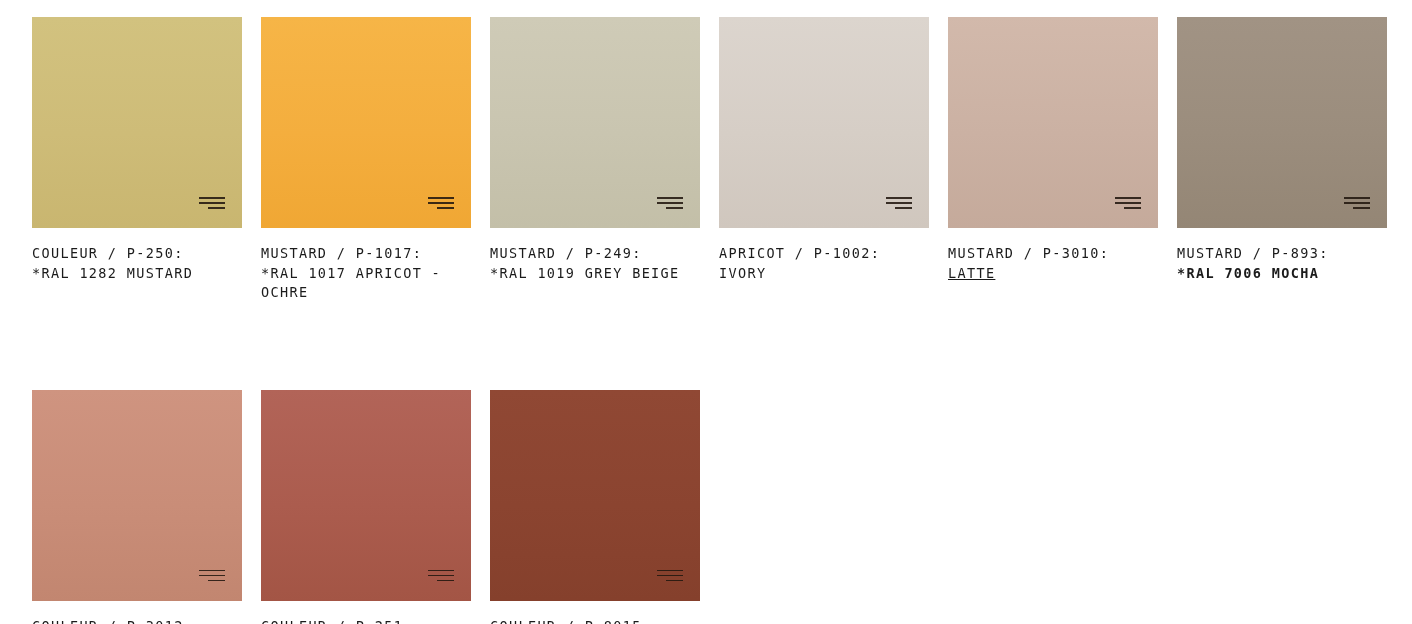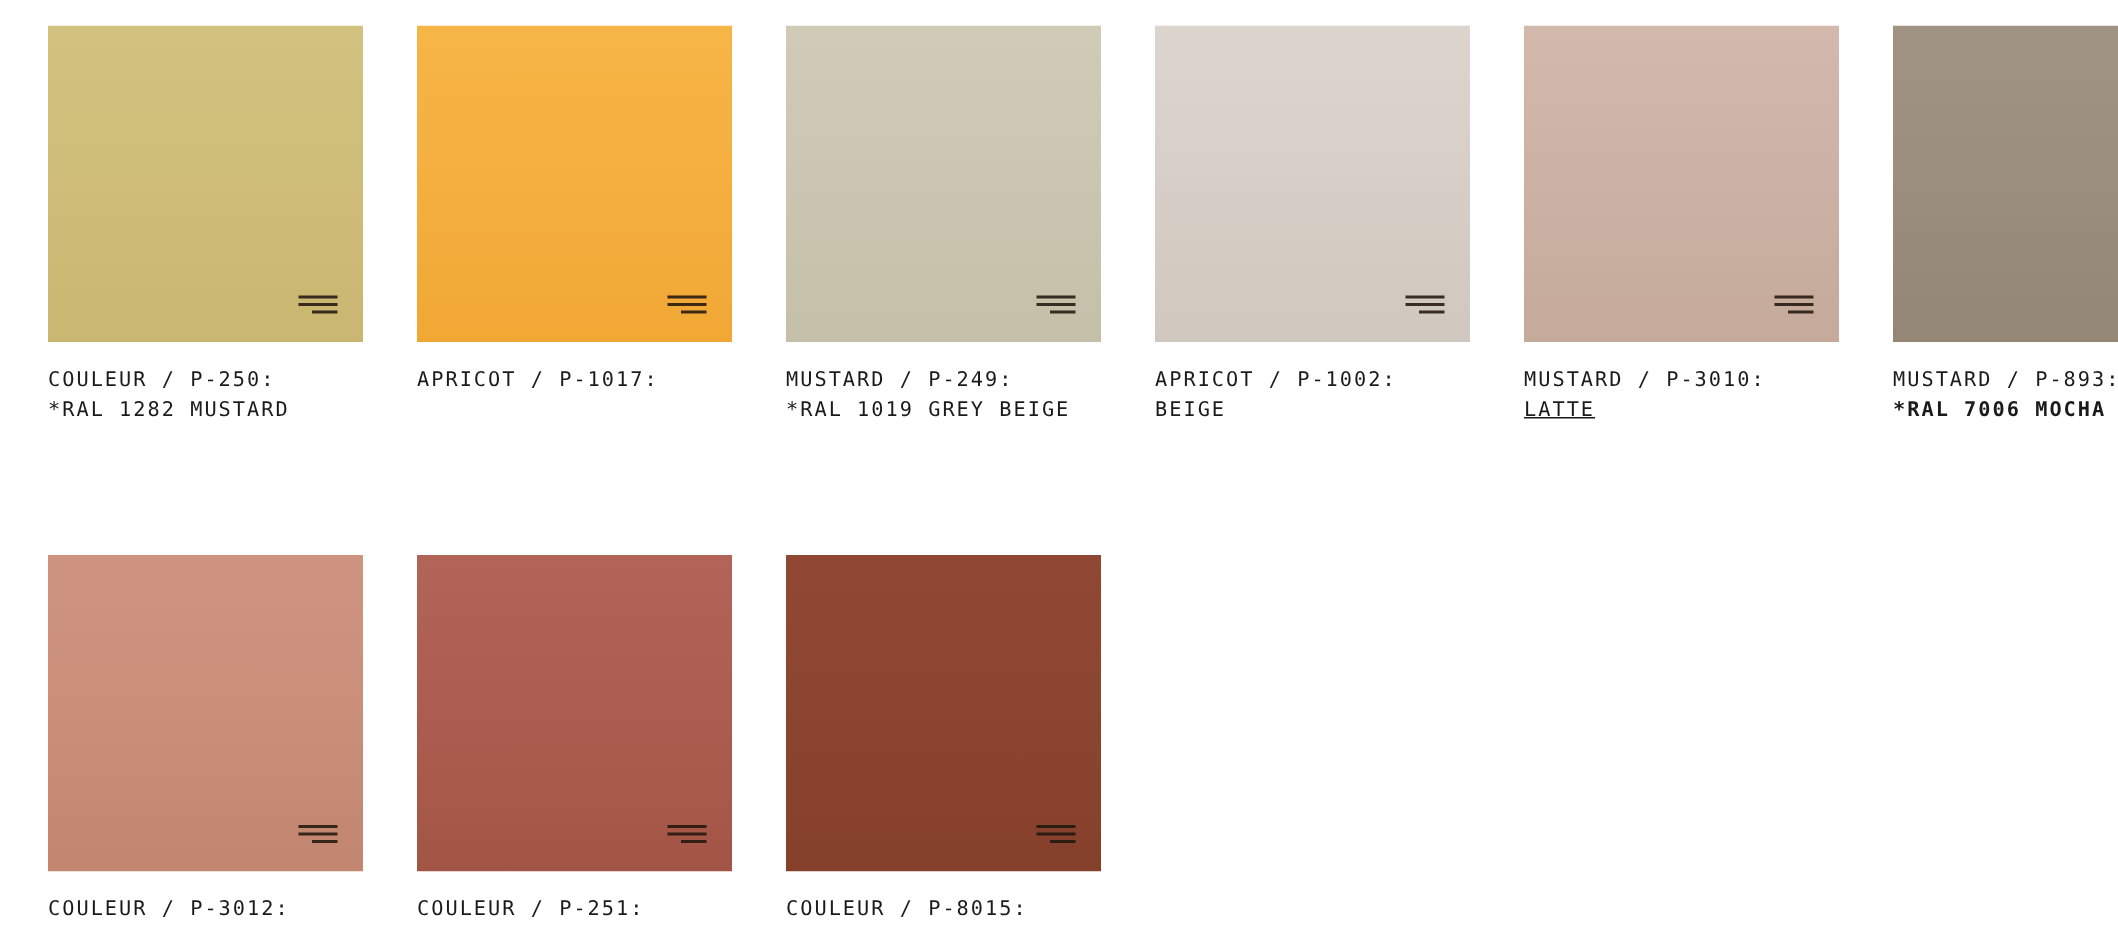--- a/index.html
+++ b/index.html
@@ -17,21 +17,21 @@
   }
 
   .palette-grid {
     position: relative;
     width: 1412px;
     padding: 17px 0 0 32px;
   }
 
   .swatch-row {
     display: flex;
-    gap: 36px;
+    gap: 19px;
     margin-bottom: 0;
   }
   .swatch-row + .swatch-row {
     margin-top: 87px;
   }
 
   .swatch-card {
     width: 210px;
     flex: 0 0 210px;
     display: flex;
@@ -98,21 +98,23 @@
       </div>
       <div class="swatch-card">
         <div class="swatch-chip">
           <div class="chip-fill" style="background: linear-gradient(rgb(246, 181, 71) 0%, rgb(244, 174, 62) 55%, rgb(240, 167, 52) 100%);"></div>
           <span class="swatch-icon">
             <span class="bar bar-1"></span>
             <span class="bar bar-2"></span>
             <span class="bar bar-3"></span>
           </span>
         </div>
-        <div class="swatch-label">APRICOT / P-1017:</div>
+        <div class="swatch-label">MUSTARD / P-1017:</div>
+        <div class="swatch-label" style="margin-top: 0px;">*RAL 1017 APRICOT -
+OCHRE</div>
       </div>
       <div class="swatch-card">
         <div class="swatch-chip">
           <div class="chip-fill" style="background: linear-gradient(rgb(207, 203, 183) 0%, rgb(201, 197, 176) 55%, rgb(195, 191, 168) 100%);"></div>
           <span class="swatch-icon">
             <span class="bar bar-1"></span>
             <span class="bar bar-2"></span>
             <span class="bar bar-3"></span>
           </span>
         </div>
@@ -122,21 +124,21 @@
       <div class="swatch-card">
         <div class="swatch-chip">
           <div class="chip-fill" style="background: linear-gradient(rgb(220, 213, 206) 0%, rgb(214, 206, 198) 55%, rgb(208, 199, 190) 100%);"></div>
           <span class="swatch-icon">
             <span class="bar bar-1"></span>
             <span class="bar bar-2"></span>
             <span class="bar bar-3"></span>
           </span>
         </div>
         <div class="swatch-label">APRICOT / P-1002:</div>
-        <div class="swatch-label" style="margin-top: 0px;">BEIGE</div>
+        <div class="swatch-label" style="margin-top: 0px;">IVORY</div>
       </div>
       <div class="swatch-card">
         <div class="swatch-chip">
           <div class="chip-fill" style="background: linear-gradient(rgb(210, 185, 171) 0%, rgb(203, 177, 163) 55%, rgb(197, 170, 155) 100%);"></div>
           <span class="swatch-icon">
             <span class="bar bar-1"></span>
             <span class="bar bar-2"></span>
             <span class="bar bar-3"></span>
           </span>
         </div>

